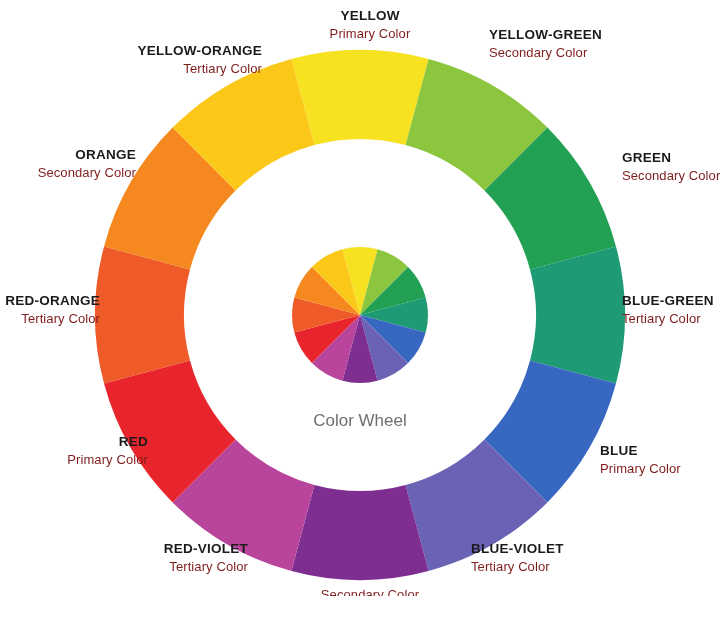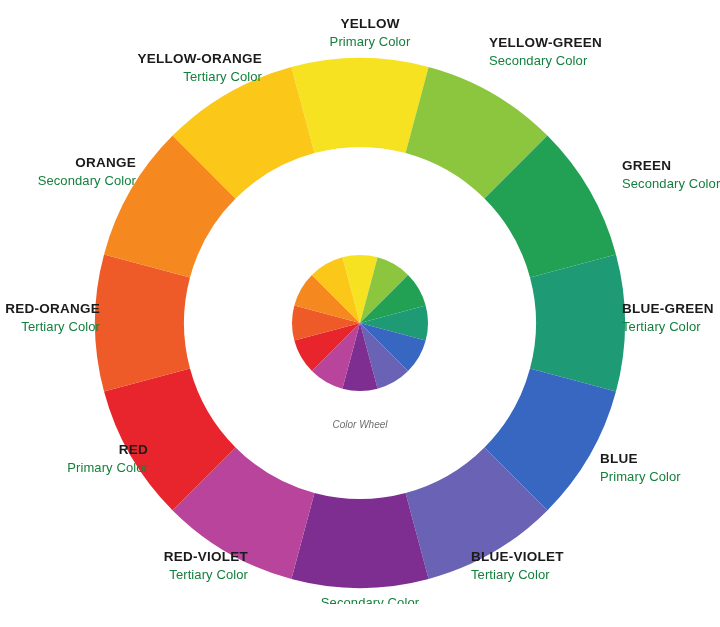--- a/index.html
+++ b/index.html
@@ -11,21 +11,20 @@
   body {
     font-family: "Liberation Sans", sans-serif;
     -webkit-font-smoothing: antialiased;
   }
   #stage {
     position: relative;
     width: 720px;
     height: 596px;
     background: #ffffff;
     overflow: hidden;
-    margin-top: 8px;
   }
   #wheel-svg {
     position: absolute;
     left: 0;
     top: 0;
     width: 720px;
     height: 627px;
   }
   .wheel-label {
     position: absolute;
@@ -37,36 +36,35 @@
     display: block;
     font-size: 13.5px;
     font-weight: bold;
     color: #1b1b1b;
     letter-spacing: 0.25px;
   }
   .wheel-label .lbl-role {
     display: block;
     font-size: 13px;
     font-weight: normal;
-    color: #15803d;
+    color: #7f1d1d;
     letter-spacing: 0.1px;
     margin-top: 2px;
   }
   .label-left  { text-align: right; }
   .label-right { text-align: left; }
   .label-center{ text-align: center; }
 
   #center-caption {
     position: absolute;
     width: 200px;
     text-align: center;
-    font-size: 10px;
+    font-size: 17px;
     color: #6f6f73;
     line-height: 1.3;
-    font-style: italic;
   }
   #center-caption span { display: block; }
 </style>
 </head>
 <body>
 
 <div id="stage">
 
   <svg id="wheel-svg" viewBox="0 0 720 627" aria-hidden="true">
     <g id="outer-ring-group">

